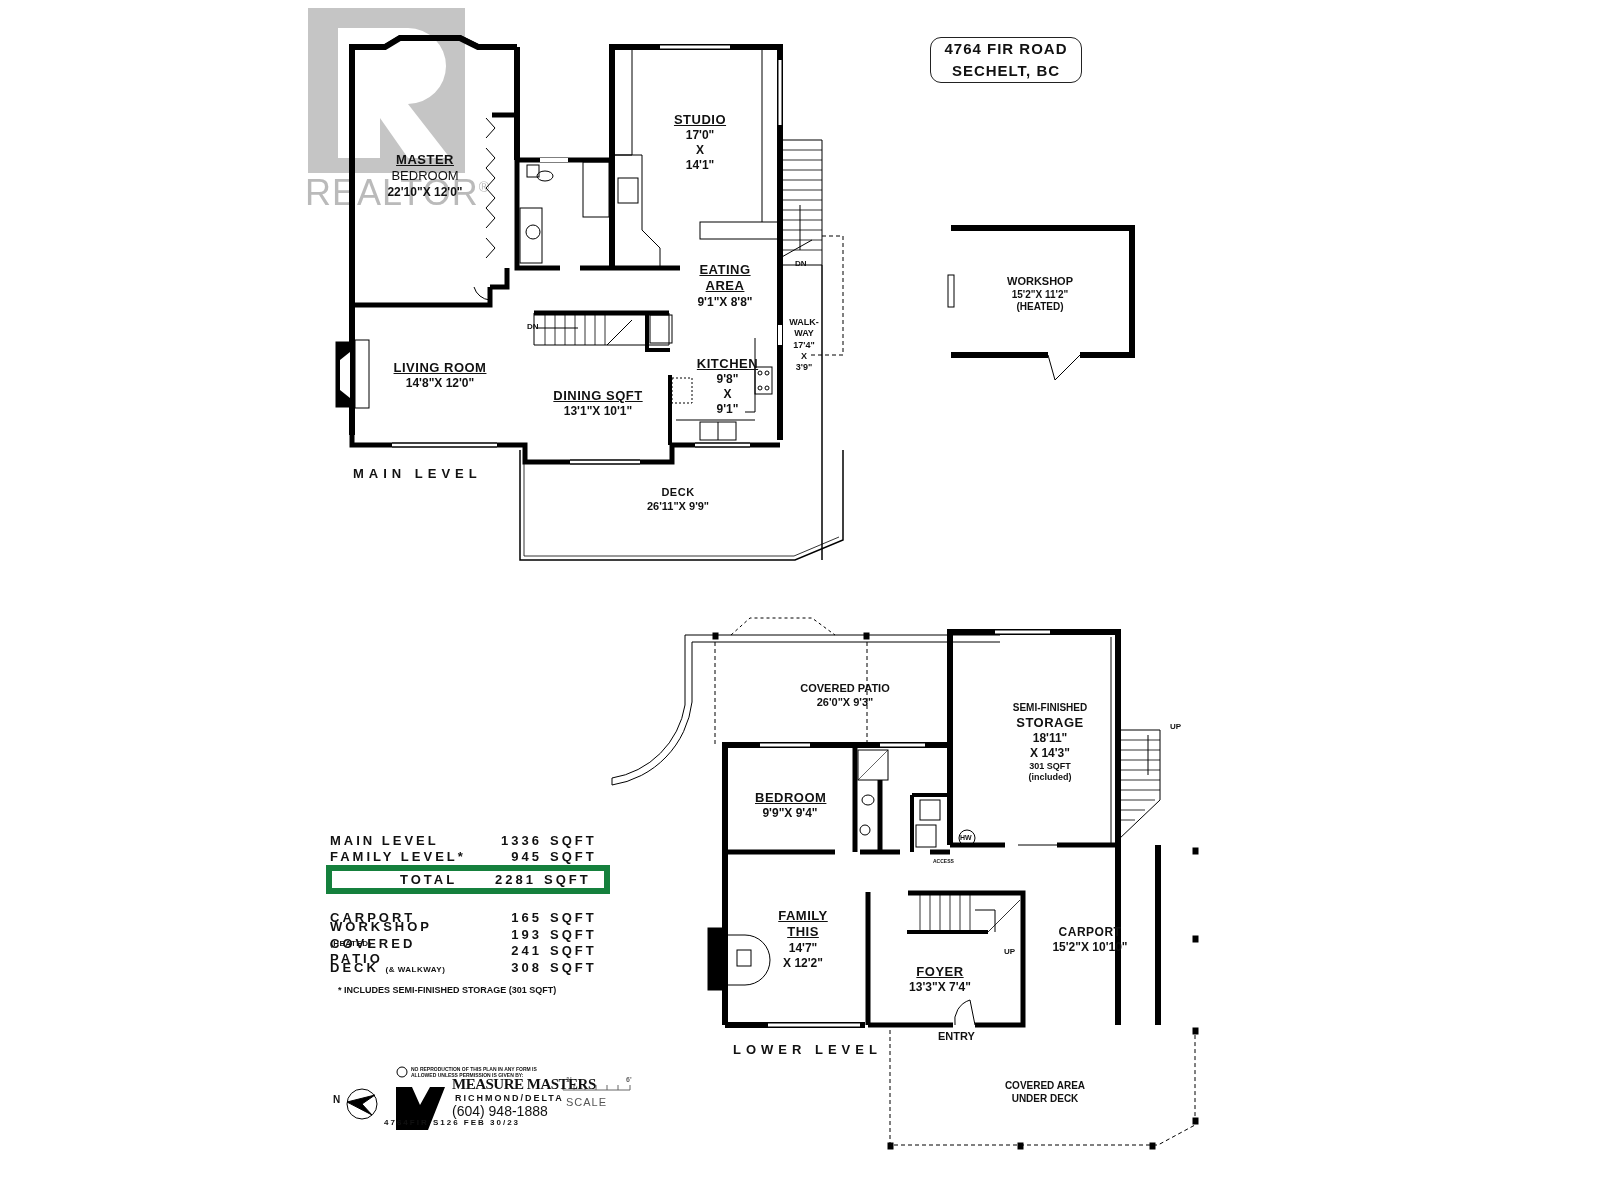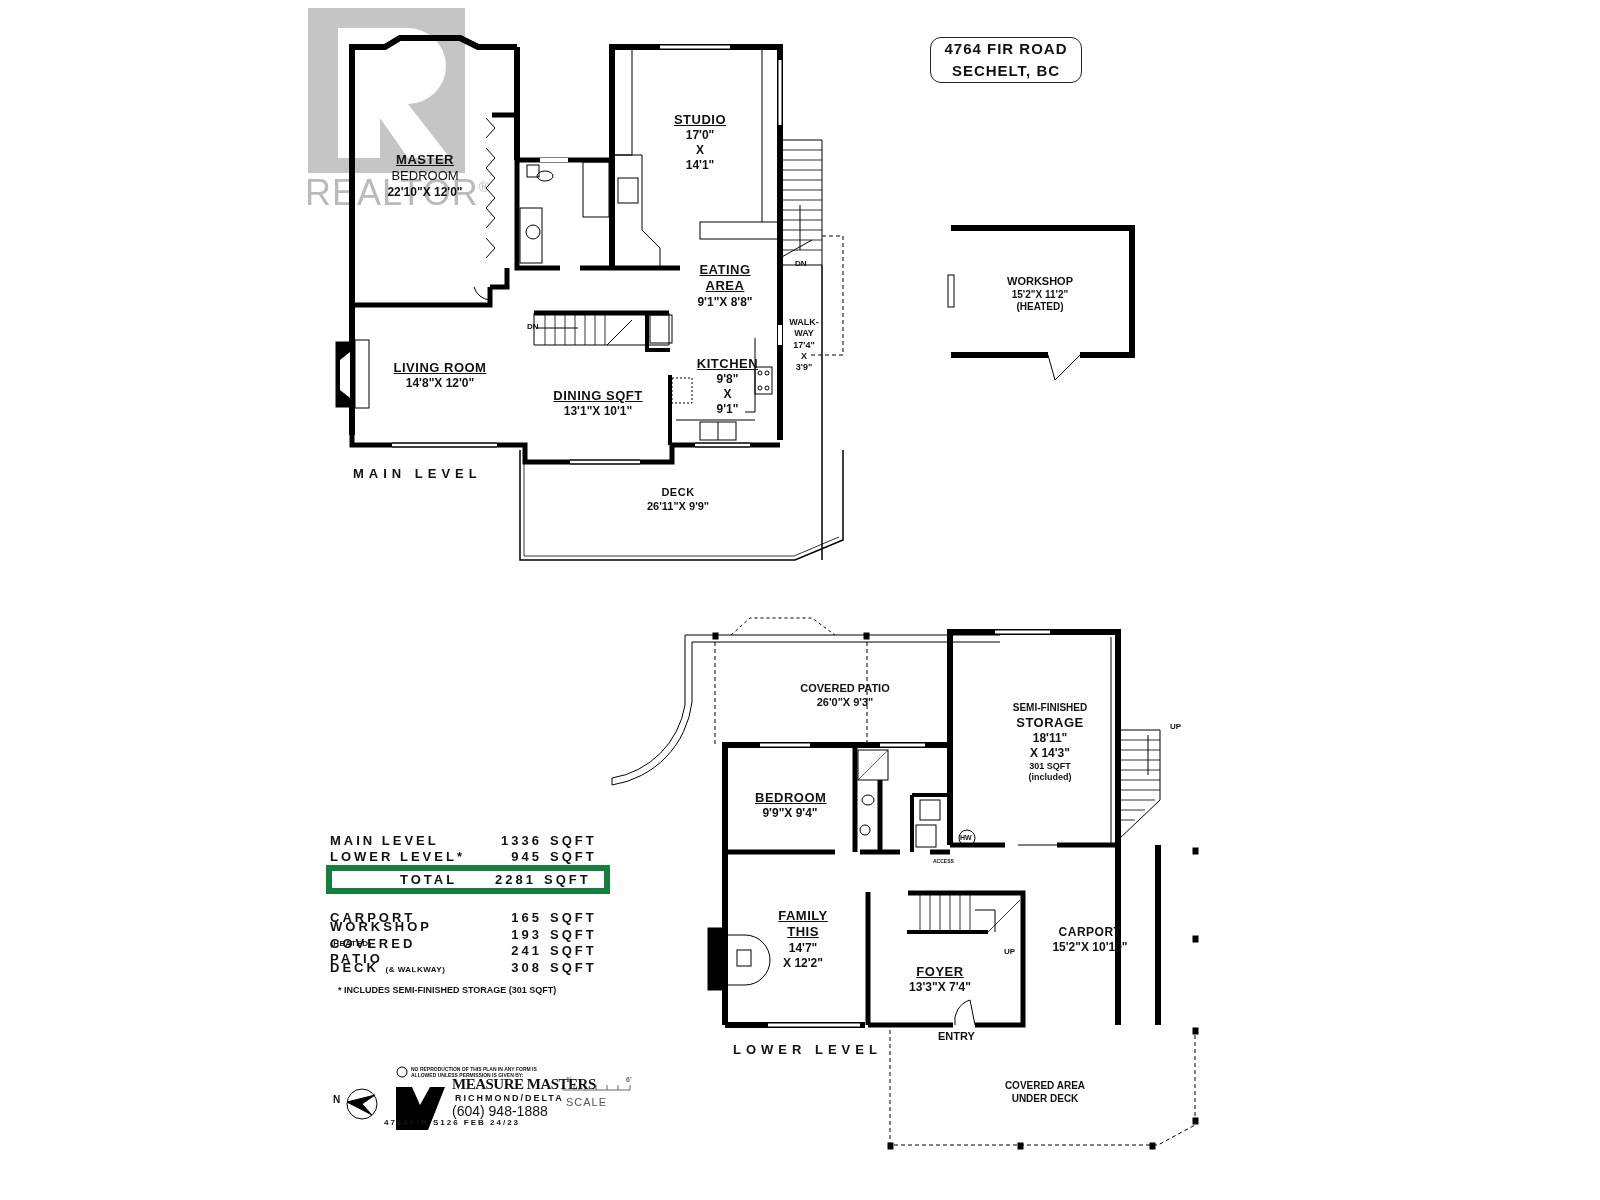--- a/index.html
+++ b/index.html
@@ -288,21 +288,21 @@
 <div class="lbl" style="left:1170px;top:722px;font-size:8px">UP</div>
 <div class="level" style="left:733px;top:1042px">LOWER LEVEL</div>
 
 <div class="sqft">
   <div class="row">
     <span class="n">MAIN LEVEL</span>
     <span class="v">1336</span>
     <span class="u">SQFT</span>
   </div>
   <div class="row">
-    <span class="n">LOWER LEVEL*</span>
+    <span class="n">FAMILY LEVEL*</span>
     <span class="v">945</span>
     <span class="u">SQFT</span>
   </div>
   <div class="row total">
     <span class="n">TOTAL</span>
     <span class="v">2281</span>
     <span class="u">SQFT</span>
   </div>
   <div class="gap"></div>
   <div class="row">
@@ -326,16 +326,16 @@
     <span class="u">SQFT</span>
   </div>
 </div>
 <div class="note">* INCLUDES SEMI-FINISHED STORAGE (301 SQFT)</div>
 
 <div class="footer-small" style="left:333px;top:1096px;font-size:10px">N</div>
 <div class="footer-small" style="left:411px;top:1066px;width:140px;font-size:5px;line-height:6px">NO REPRODUCTION OF THIS PLAN IN ANY FORM IS ALLOWED UNLESS PERMISSION IS GIVEN BY:</div>
 <div class="mm">MEASURE MASTERS</div>
 <div class="mm2">RICHMOND/DELTA</div>
 <div class="mm3">(604) 948-1888</div>
-<div class="code">4764FIR   S126   FEB 24/23</div>
+<div class="code">4764FIR   S126   FEB 30/23</div>
 <div class="footer-small" style="left:566px;top:1076px;color:#666">1'</div>
 <div class="footer-small" style="left:626px;top:1076px;color:#666">6'</div>
 <div class="scale-lbl">SCALE</div>
 
 </body></html>

